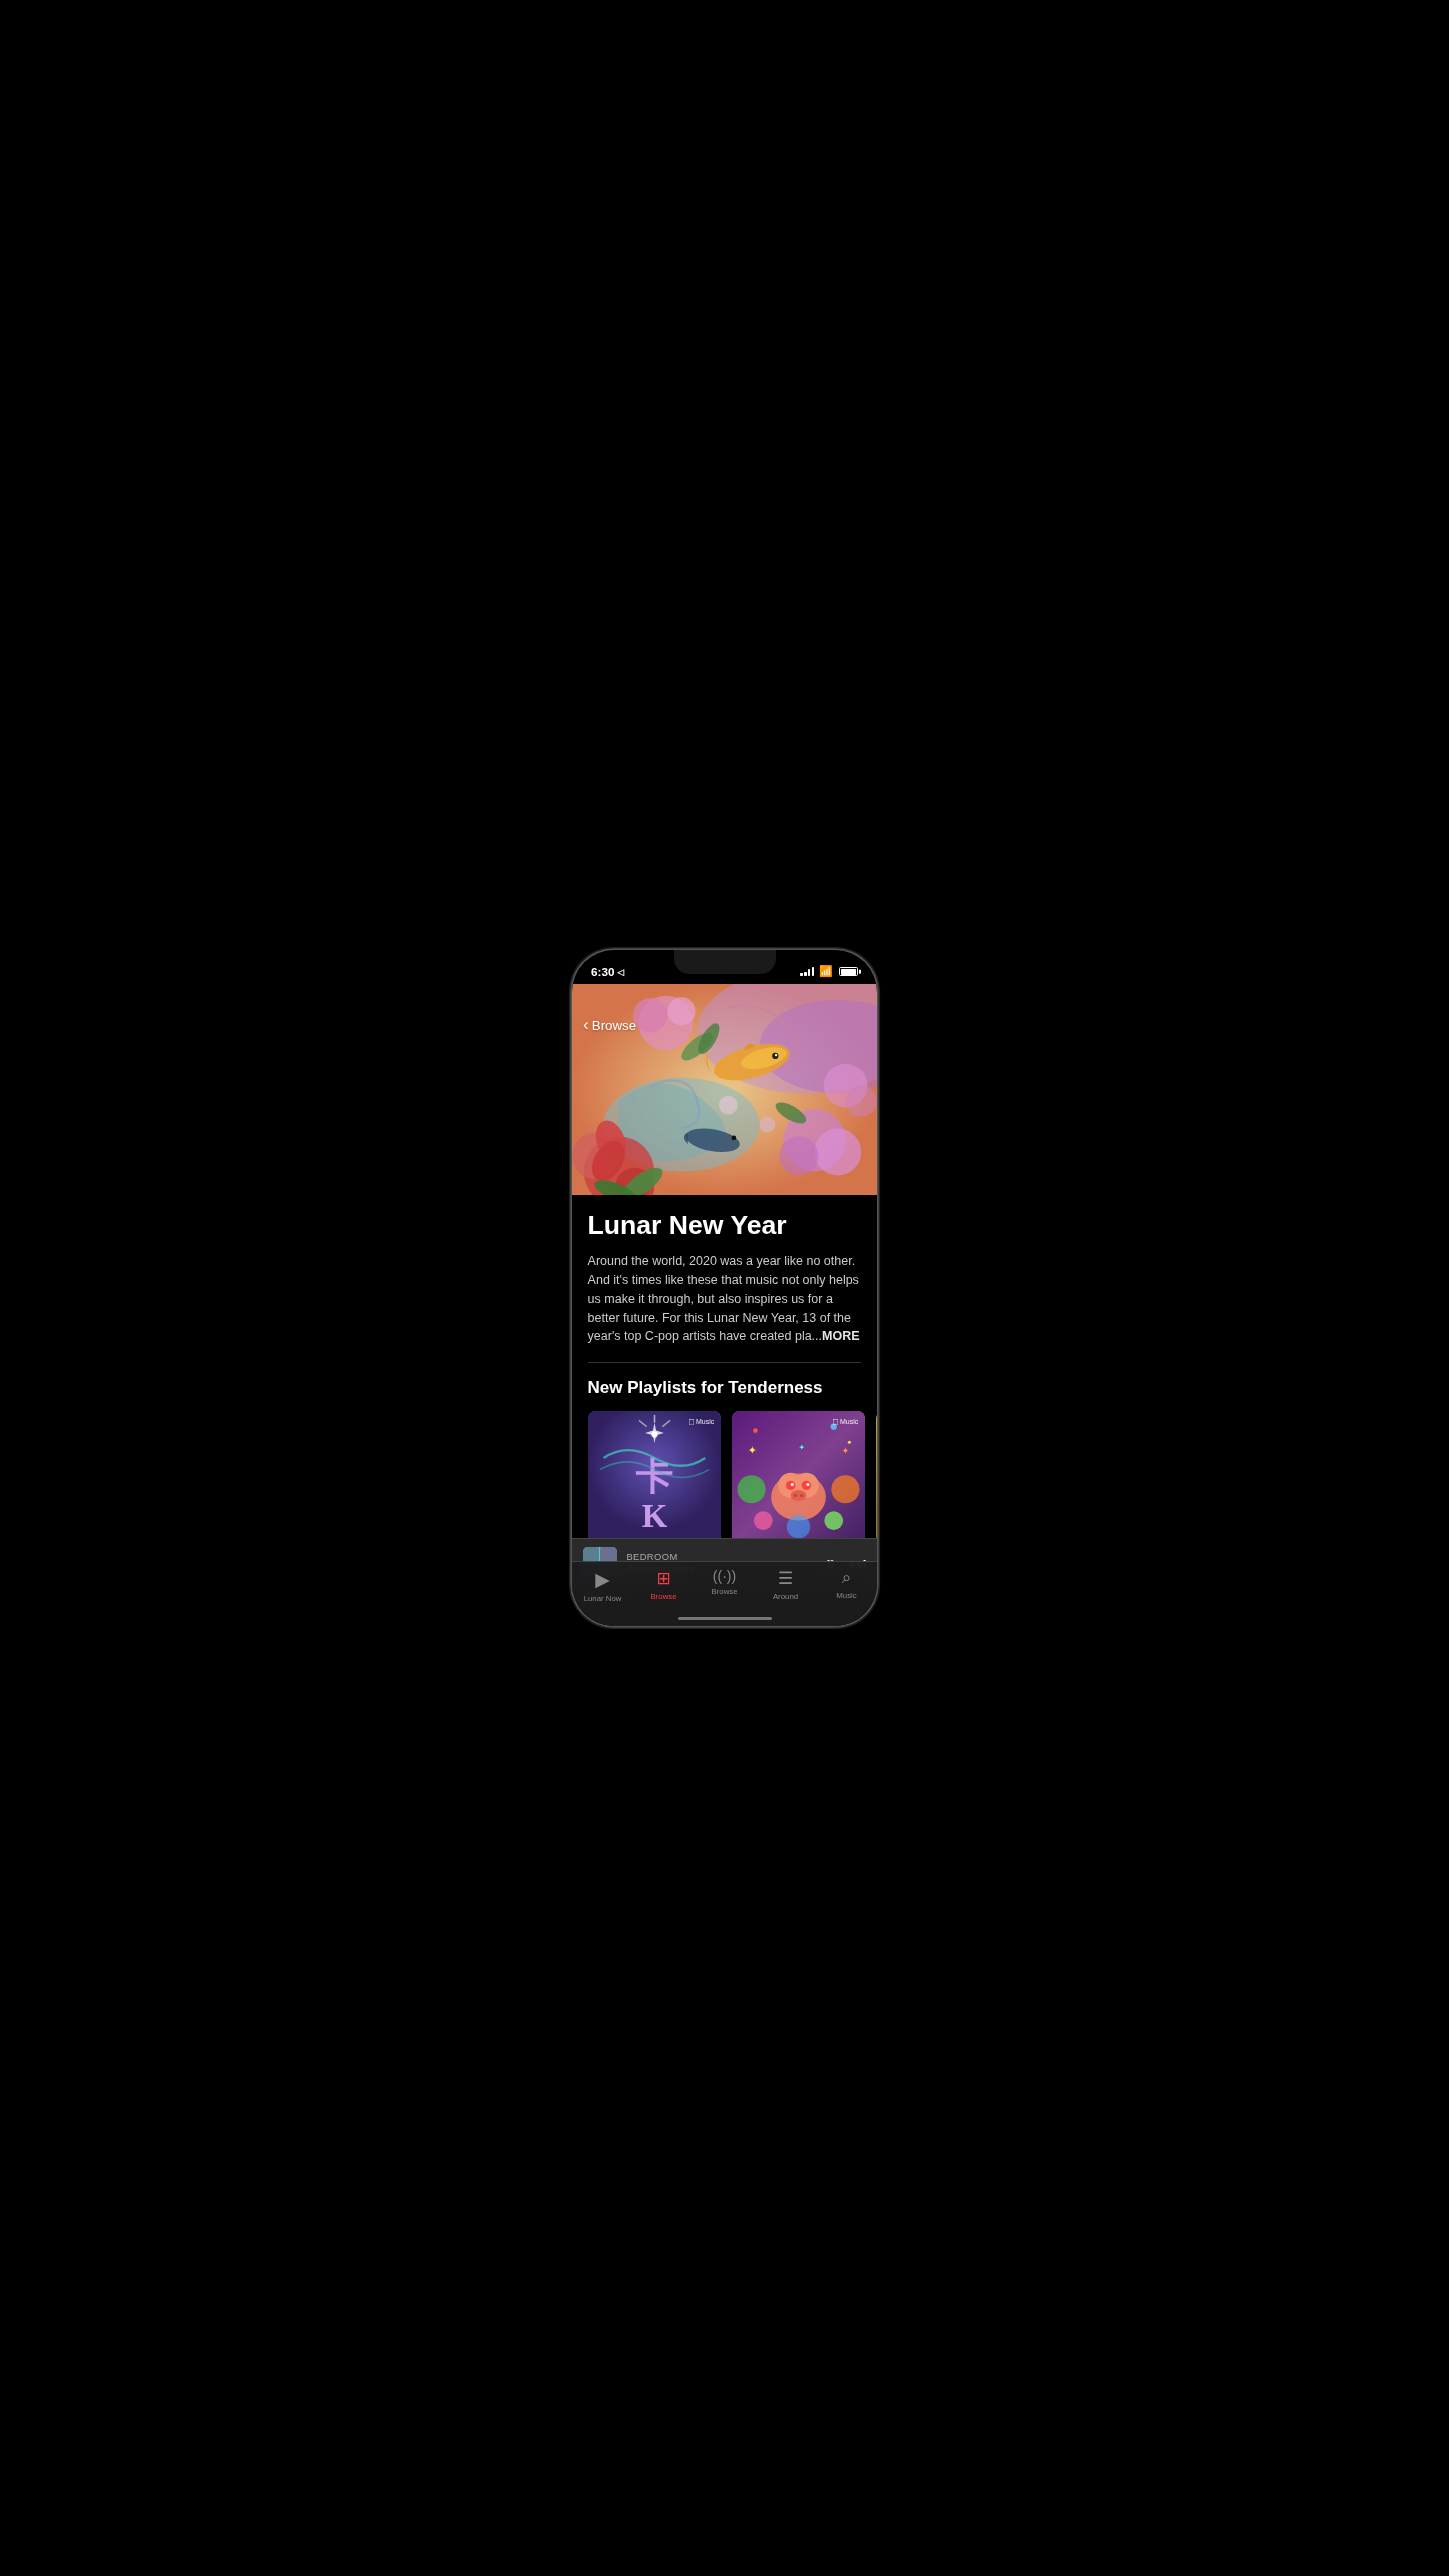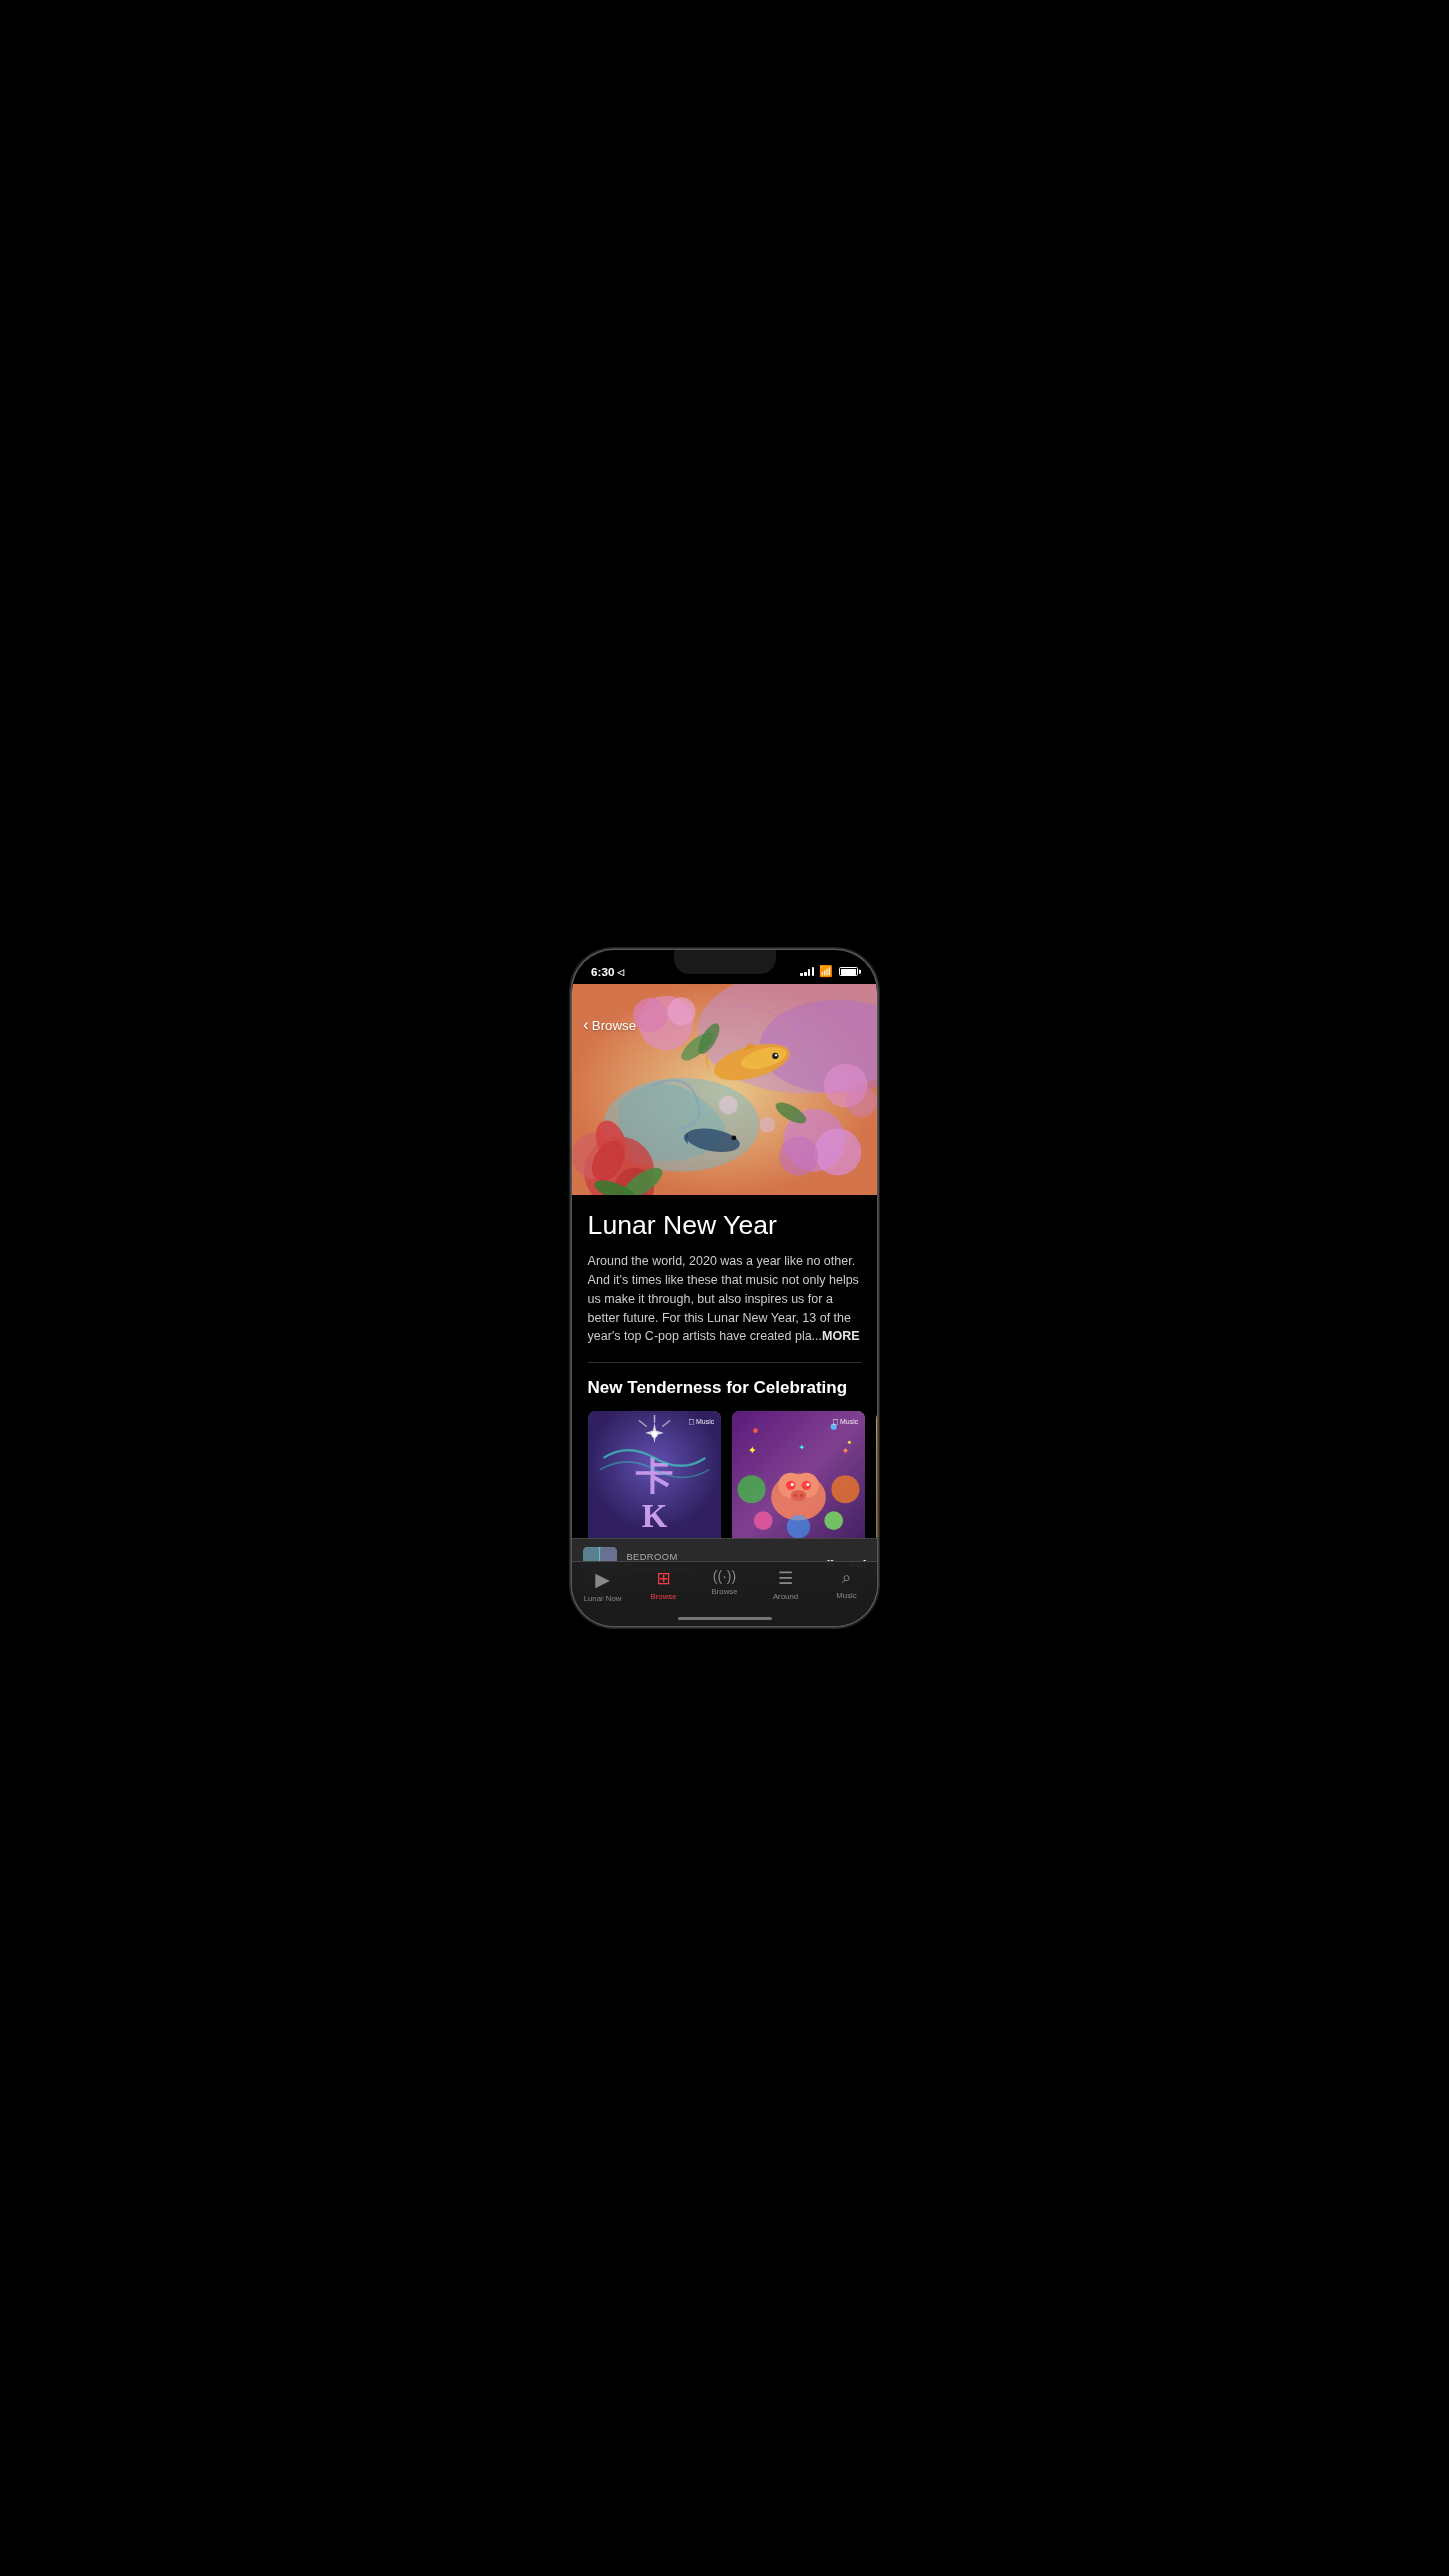--- a/index.html
+++ b/index.html
@@ -111,21 +111,21 @@
       margin-top: -1.6px;
     }
     
     .content-section {
       padding: 15.6px 15.6px 0;
       background: #000;
     }
     .page-title {
       color: #fff;
       font-size: 26.6px;
-      font-weight: 400;
+      font-weight: 700;
       line-height: 1.1;
       margin-bottom: 12.5px;
     }
     .page-description {
       color: #ccc;
       font-size: 12.5px;
       line-height: 1.5;
       margin-bottom: 15.6px;
     }
     .more-link {
@@ -463,21 +463,21 @@
 
       <div class="content-section">
         <h1 class="page-title">Lunar New Year</h1>
         <p class="page-description">
           <span>Around the world, 2020 was a year like no other. And it's times like these that music not only helps us make it through, but also inspires us for a better future. For this Lunar New Year, 13 of the year's top C-pop artists have created pla...</span><span class="more-link">MORE</span>
         </p>
         <div class="divider"></div>
       </div>
 
       <div>
-        <h2 class="section-title">New Tenderness for Celebrating</h2>
+        <h2 class="section-title">New Playlists for Tenderness</h2>
         <div class="playlist-row">
 
           <div class="playlist-item playlist-item-1">
             <svg viewBox="0 0 170 170" width="133" height="133" xmlns="http://www.w3.org/2000/svg">
               <defs>
                 <radialGradient id="pg1" cx="50%" cy="40%">
                   <stop offset="0%" stop-color="#6050b0"></stop>
                   <stop offset="100%" stop-color="#302060"></stop>
                 </radialGradient>
               </defs>

